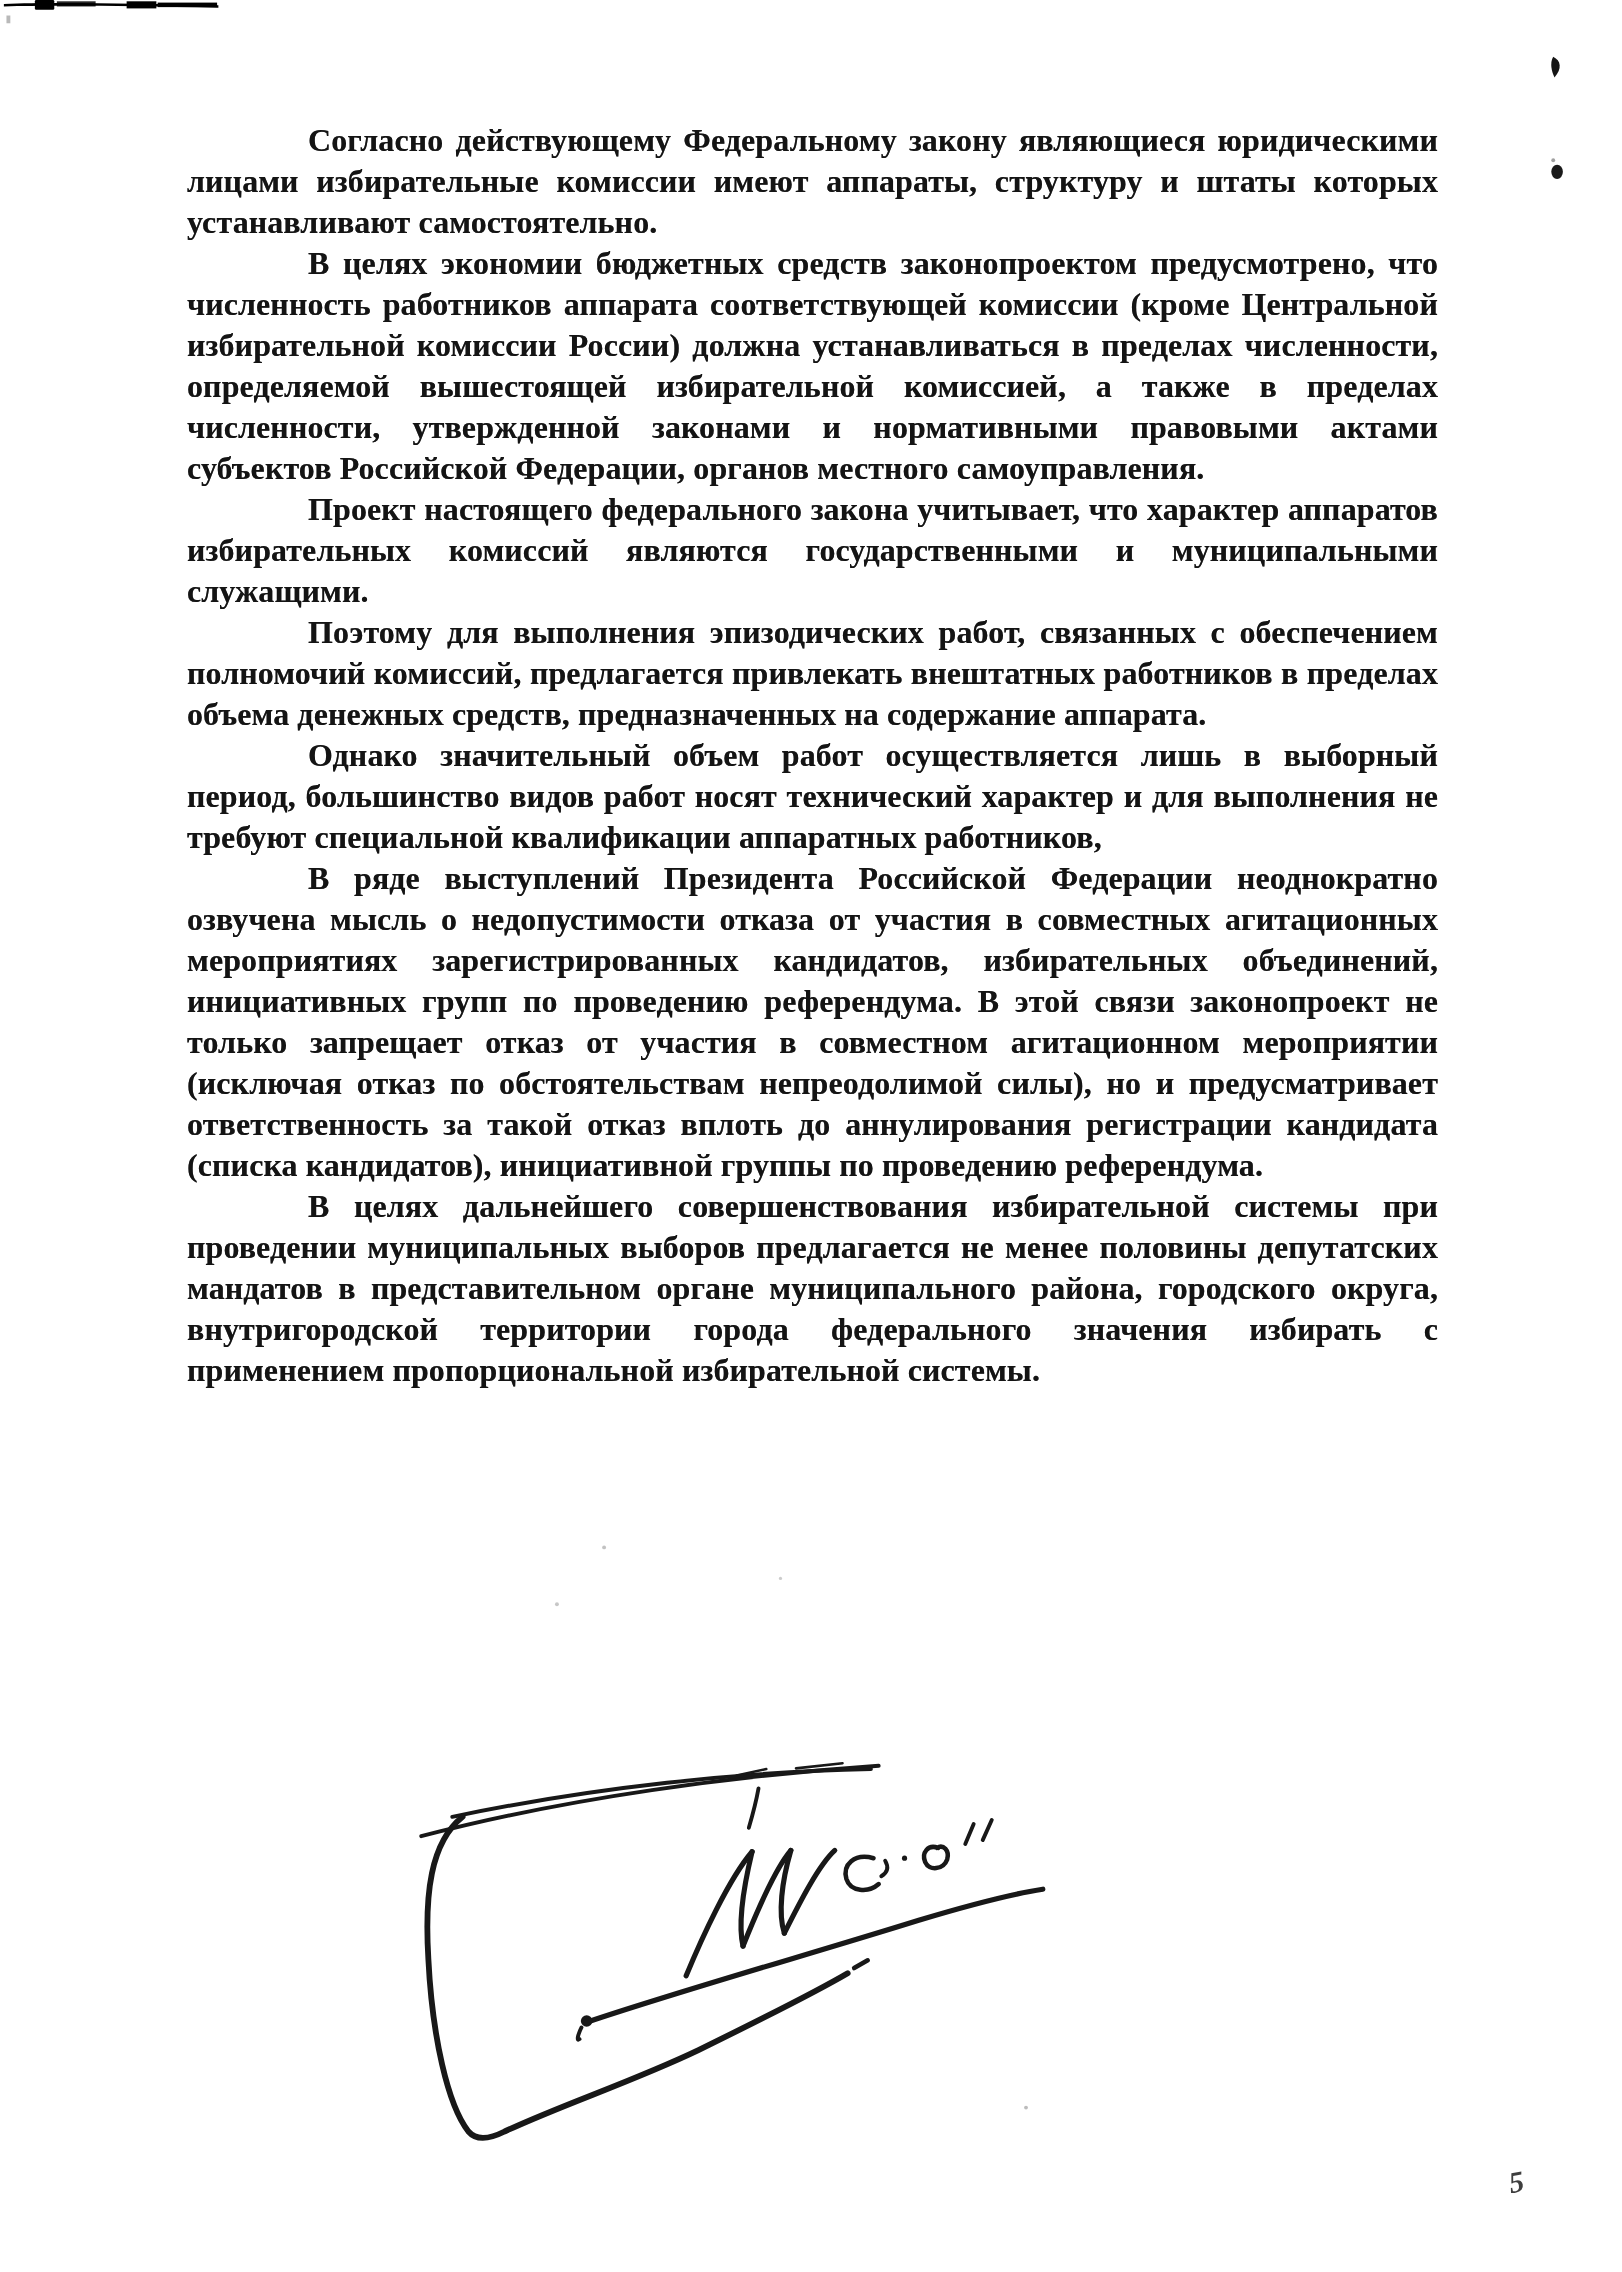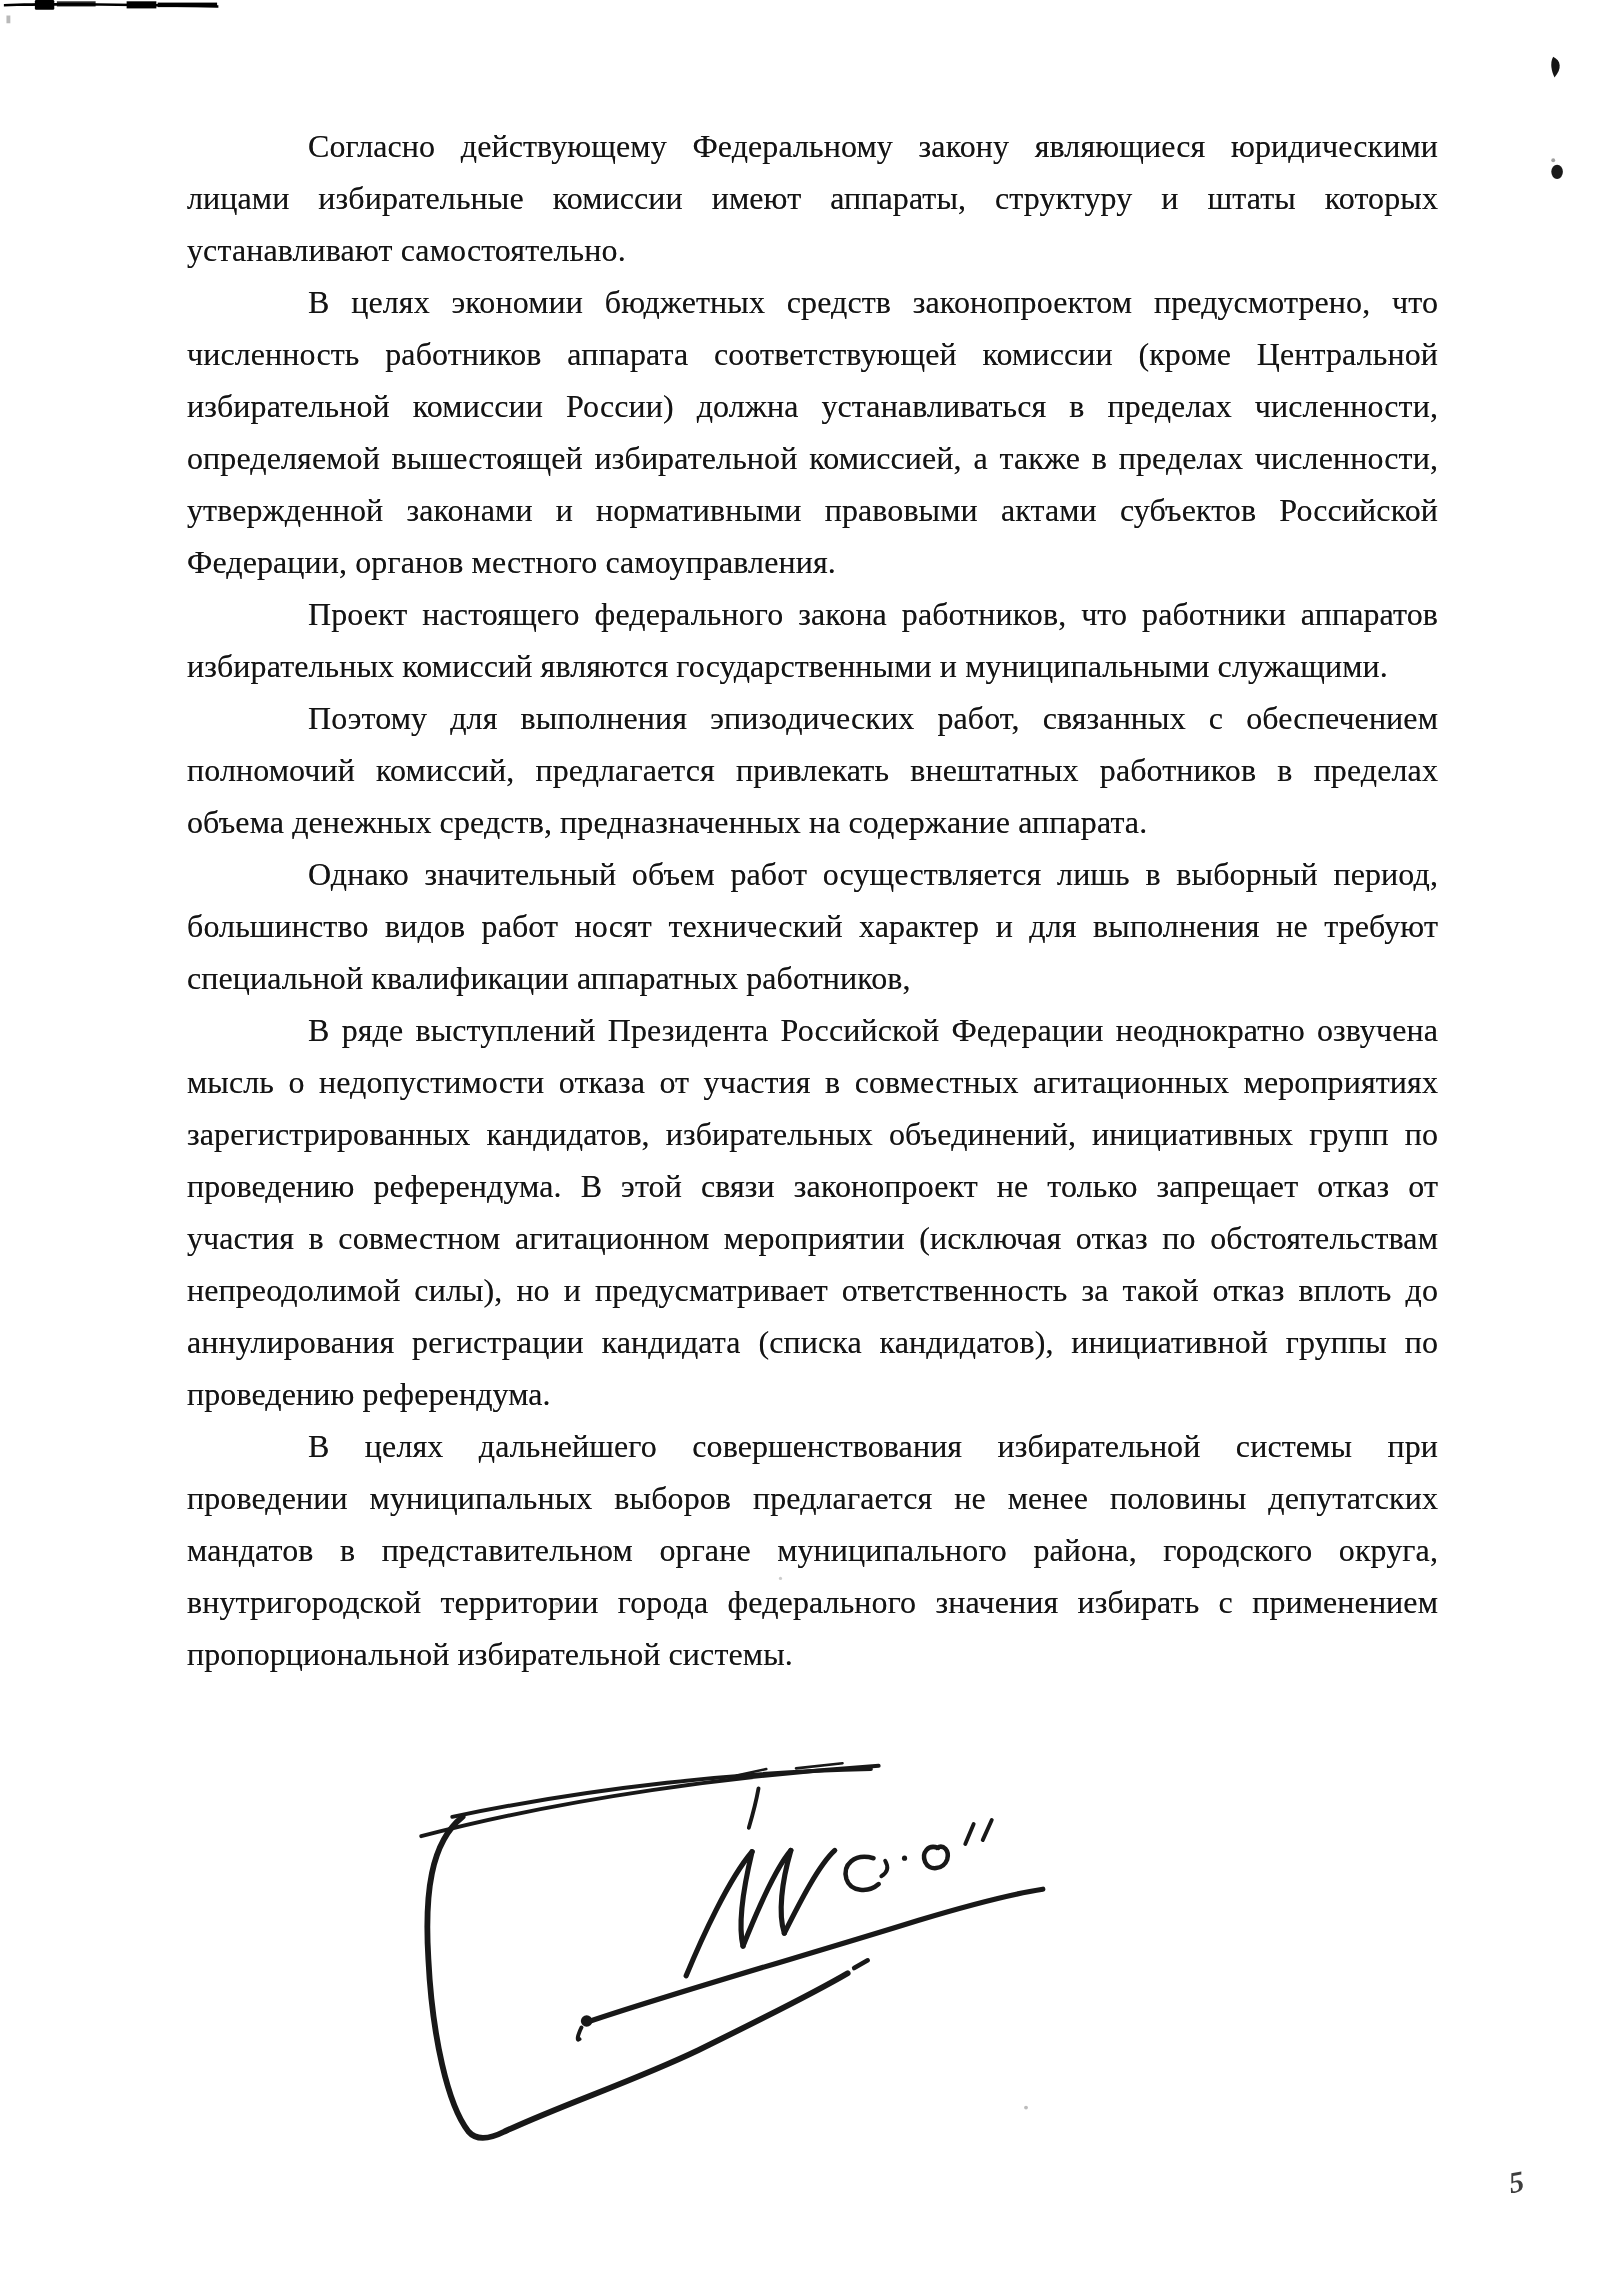--- a/index.html
+++ b/index.html
@@ -10,22 +10,22 @@
     background:#ffffff;
     overflow:hidden;
     font-family:"Liberation Serif", serif;
   }
   .textblock{
     position:absolute;
     left:187px;
     top:120px;
     width:1251px;
     font-size:32px;
-    line-height:52px;
-    font-weight:normal;
+    line-height:41px;
+    font-weight:bold;
     color:#141414;
     text-shadow:0 0 0.6px rgba(0,0,0,0.55);
     letter-spacing:0.1px;
   }
   .textblock p{
     margin:0;
     text-indent:121px;
     text-align:justify;
   }
   .pagenum{
@@ -48,21 +48,21 @@
   }
 </style>
 </head>
 <body>
 
 <div class="page">
 
   <div class="textblock">
     <p>Согласно действующему Федеральному закону являющиеся юридическими лицами избирательные комиссии имеют аппараты, структуру и штаты которых устанавливают самостоятельно.</p>
     <p>В целях экономии бюджетных средств законопроектом предусмотрено, что численность работников аппарата соответствующей комиссии (кроме Центральной избирательной комиссии России) должна устанавливаться в пределах численности, определяемой вышестоящей избирательной комиссией, а также в пределах численности, утвержденной законами и нормативными правовыми актами субъектов Российской Федерации, органов местного самоуправления.</p>
-    <p>Проект настоящего федерального закона работников, что работники аппаратов избирательных комиссий являются государственными и муниципальными служащими.</p>
+    <p>Проект настоящего федерального закона учитывает, что характер аппаратов избирательных комиссий являются государственными и муниципальными служащими.</p>
     <p>Поэтому для выполнения эпизодических работ, связанных с обеспечением полномочий комиссий, предлагается привлекать внештатных работников в пределах объема денежных средств, предназначенных на содержание аппарата.</p>
     <p>Однако значительный объем работ осуществляется лишь в выборный период, большинство видов работ носят технический характер и для выполнения не требуют специальной квалификации аппаратных работников,</p>
     <p>В ряде выступлений Президента Российской Федерации неоднократно озвучена мысль о недопустимости отказа от участия в совместных агитационных мероприятиях зарегистрированных кандидатов, избирательных объединений, инициативных групп по проведению референдума. В этой связи законопроект не только запрещает отказ от участия в совместном агитационном мероприятии (исключая отказ по обстоятельствам непреодолимой силы), но и предусматривает ответственность за такой отказ вплоть до аннулирования регистрации кандидата (списка кандидатов), инициативной группы по проведению референдума.</p>
     <p>В целях дальнейшего совершенствования избирательной системы при проведении муниципальных выборов предлагается не менее половины депутатских мандатов в представительном органе муниципального района, городского округа, внутригородской территории города федерального значения избирать с применением пропорциональной избирательной системы.</p>
   </div>
 
   <span class="pagenum">5</span>
 
   <svg class="overlay" viewBox="0 0 2512 3518" aria-hidden="true">
 

